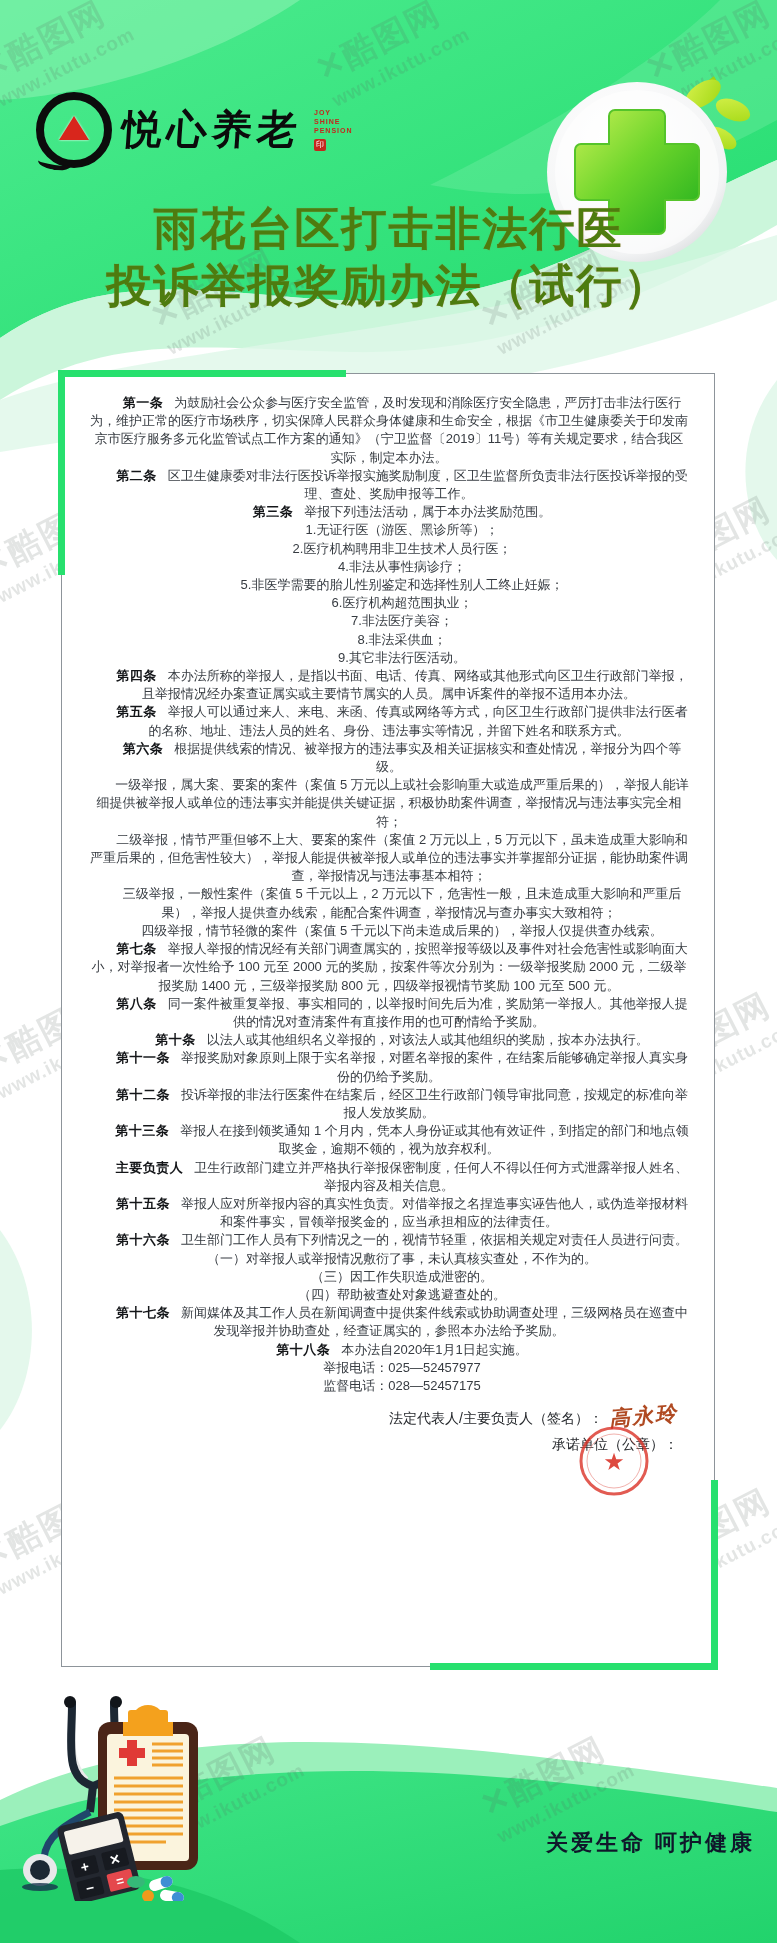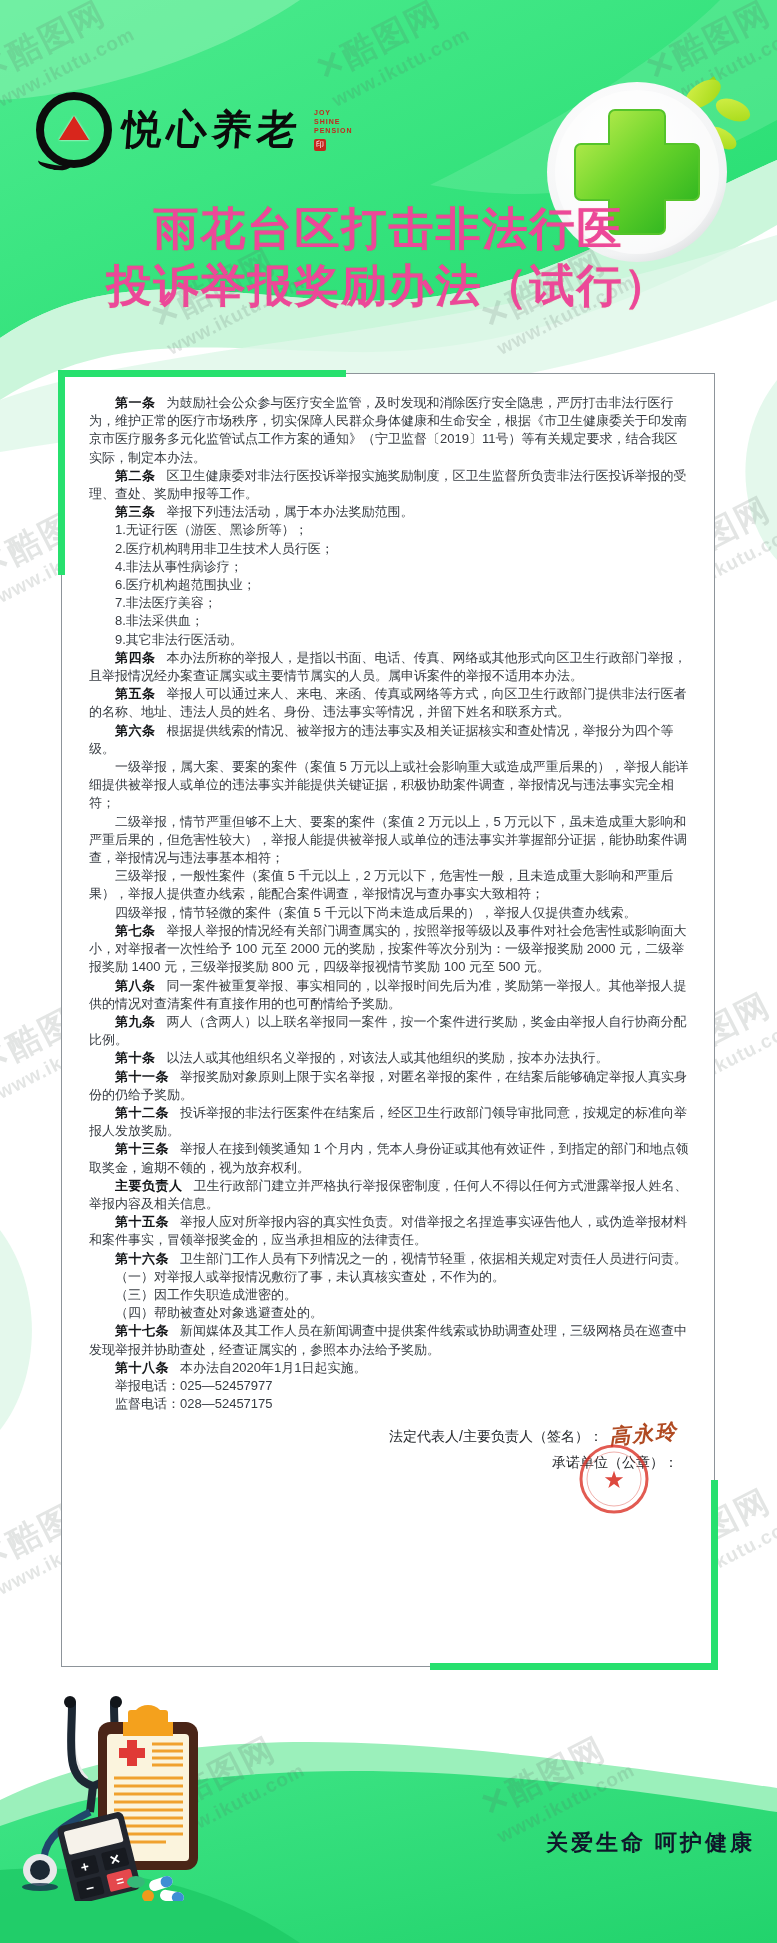--- a/index.html
+++ b/index.html
@@ -20,34 +20,34 @@
   .logo-swash{position:absolute;left:-6px;bottom:-10px;width:34px;height:10px;border-bottom:5px solid #0c0c0c;border-radius:0 0 60% 60%;transform:rotate(8deg);}
   .logo-text{font-family:"Liberation Serif",serif;font-weight:900;font-size:40px;color:#0b0b0b;letter-spacing:5px;transform:skewX(-4deg);line-height:40px;}
   .logo-sub{display:flex;flex-direction:column;justify-content:flex-start;gap:1px;margin-left:2px;}
   .logo-sub .en{font-size:7px;line-height:8px;font-weight:bold;color:#c4271d;letter-spacing:1px;}
   .logo-seal{width:12px;height:12px;background:#c4271d;color:#fff;font-size:8px;line-height:12px;text-align:center;border-radius:2px;margin-top:3px;}
 
   
   .cross-wrap{position:absolute;right:26px;top:76px;width:214px;height:190px;}
 
   
-  .title{position:absolute;left:0;top:200px;width:100%;text-align:center;color:#ec4899;font-weight:900;
+  .title{position:absolute;left:0;top:200px;width:100%;text-align:center;color:#4d7c0f;font-weight:900;
     font-size:45px;line-height:57px;letter-spacing:2px;text-shadow:0 0 1px rgba(238,69,34,.4);}
 
   
   .panel{position:absolute;left:61px;top:373px;width:654px;height:1294px;background:#fff;
     border:1px solid #8d949a;box-sizing:border-box;}
   .corner{position:absolute;background:#27e06e;}
   .c-tl-h{left:-4px;top:-4px;width:288px;height:7px;}
   .c-tl-v{left:-4px;top:-4px;width:7px;height:205px;}
   .c-br-h{right:-4px;bottom:-4px;width:288px;height:7px;}
   .c-br-v{right:-4px;bottom:-4px;width:7px;height:190px;}
 
   .articles{padding:20px 25px 0 27px;}
-  .para{margin:0;text-indent:2em;font-size:13px;line-height:18.2px;color:#363b41;}
+  .para{margin:0;text-indent:2em;font-size:13px;line-height:18.2px;color:#363b41;text-align:center;}
   .para b{color:#141619;padding-right:11px;letter-spacing:.5px;}
 
   
   .sign{position:relative;text-align:right;padding:8px 36px 0 0;font-size:14px;line-height:26px;color:#26292d;}
   .sig-hand{display:inline-block;font-family:"Liberation Serif",serif;font-style:italic;font-weight:700;
     font-size:21px;color:#b04a22;transform:rotate(-5deg);margin-left:6px;letter-spacing:2px;}
   .stamp{position:absolute;right:64px;top:30px;width:72px;height:72px;opacity:.88;}
 
   
   .slogan{position:absolute;right:22px;top:1828px;color:#0f172a;font-weight:800;font-size:22px;letter-spacing:3px;}
@@ -225,34 +225,34 @@
     <div class="corner c-br-h"></div>
     <div class="corner c-br-v"></div>
 
     <div class="articles" id="articles">
         <p class="para"><b>第一条</b><span>为鼓励社会公众参与医疗安全监管，及时发现和消除医疗安全隐患，严厉打击非法行医行为，维护正常的医疗市场秩序，切实保障人民群众身体健康和生命安全，根据《市卫生健康委关于印发南京市医疗服务多元化监管试点工作方案的通知》（宁卫监督〔2019〕11号）等有关规定要求，结合我区实际，制定本办法。</span></p>
         <p class="para"><b>第二条</b><span>区卫生健康委对非法行医投诉举报实施奖励制度，区卫生监督所负责非法行医投诉举报的受理、查处、奖励申报等工作。</span></p>
         <p class="para"><b>第三条</b><span>举报下列违法活动，属于本办法奖励范围。</span></p>
         <p class="para"><span>1.无证行医（游医、黑诊所等）；</span></p>
         <p class="para"><span>2.医疗机构聘用非卫生技术人员行医；</span></p>
         <p class="para"><span>4.非法从事性病诊疗；</span></p>
+        <p class="para"><span>5.非医学需要的胎儿性别鉴定和选择性别人工终止妊娠；</span></p>
         <p class="para"><span>6.医疗机构超范围执业；</span></p>
         <p class="para"><span>7.非法医疗美容；</span></p>
         <p class="para"><span>8.非法采供血；</span></p>
         <p class="para"><span>9.其它非法行医活动。</span></p>
         <p class="para"><b>第四条</b><span>本办法所称的举报人，是指以书面、电话、传真、网络或其他形式向区卫生行政部门举报，且举报情况经办案查证属实或主要情节属实的人员。属申诉案件的举报不适用本办法。</span></p>
         <p class="para"><b>第五条</b><span>举报人可以通过来人、来电、来函、传真或网络等方式，向区卫生行政部门提供非法行医者的名称、地址、违法人员的姓名、身份、违法事实等情况，并留下姓名和联系方式。</span></p>
         <p class="para"><b>第六条</b><span>根据提供线索的情况、被举报方的违法事实及相关证据核实和查处情况，举报分为四个等级。</span></p>
         <p class="para"><span>一级举报，属大案、要案的案件（案值 5 万元以上或社会影响重大或造成严重后果的），举报人能详细提供被举报人或单位的违法事实并能提供关键证据，积极协助案件调查，举报情况与违法事实完全相符；</span></p>
         <p class="para"><span>二级举报，情节严重但够不上大、要案的案件（案值 2 万元以上，5 万元以下，虽未造成重大影响和严重后果的，但危害性较大），举报人能提供被举报人或单位的违法事实并掌握部分证据，能协助案件调查，举报情况与违法事基本相符；</span></p>
         <p class="para"><span>三级举报，一般性案件（案值 5 千元以上，2 万元以下，危害性一般，且未造成重大影响和严重后果），举报人提供查办线索，能配合案件调查，举报情况与查办事实大致相符；</span></p>
         <p class="para"><span>四级举报，情节轻微的案件（案值 5 千元以下尚未造成后果的），举报人仅提供查办线索。</span></p>
         <p class="para"><b>第七条</b><span>举报人举报的情况经有关部门调查属实的，按照举报等级以及事件对社会危害性或影响面大小，对举报者一次性给予 100 元至 2000 元的奖励，按案件等次分别为：一级举报奖励 2000 元，二级举报奖励 1400 元，三级举报奖励 800 元，四级举报视情节奖励 100 元至 500 元。</span></p>
         <p class="para"><b>第八条</b><span>同一案件被重复举报、事实相同的，以举报时间先后为准，奖励第一举报人。其他举报人提供的情况对查清案件有直接作用的也可酌情给予奖励。</span></p>
-        <p class="para"><b>第九条</b><span>两人（含两人）以上联名举报同一案件，按一个案件进行奖励，奖金由举报人自行协商分配比例。</span></p>
         <p class="para"><b>第十条</b><span>以法人或其他组织名义举报的，对该法人或其他组织的奖励，按本办法执行。</span></p>
         <p class="para"><b>第十一条</b><span>举报奖励对象原则上限于实名举报，对匿名举报的案件，在结案后能够确定举报人真实身份的仍给予奖励。</span></p>
         <p class="para"><b>第十二条</b><span>投诉举报的非法行医案件在结案后，经区卫生行政部门领导审批同意，按规定的标准向举报人发放奖励。</span></p>
         <p class="para"><b>第十三条</b><span>举报人在接到领奖通知 1 个月内，凭本人身份证或其他有效证件，到指定的部门和地点领取奖金，逾期不领的，视为放弃权利。</span></p>
         <p class="para"><b>主要负责人</b><span>卫生行政部门建立并严格执行举报保密制度，任何人不得以任何方式泄露举报人姓名、举报内容及相关信息。</span></p>
         <p class="para"><b>第十五条</b><span>举报人应对所举报内容的真实性负责。对借举报之名捏造事实诬告他人，或伪造举报材料和案件事实，冒领举报奖金的，应当承担相应的法律责任。</span></p>
         <p class="para"><b>第十六条</b><span>卫生部门工作人员有下列情况之一的，视情节轻重，依据相关规定对责任人员进行问责。</span></p>
         <p class="para"><span>（一）对举报人或举报情况敷衍了事，未认真核实查处，不作为的。</span></p>
         <p class="para"><span>（三）因工作失职造成泄密的。</span></p>
         <p class="para"><span>（四）帮助被查处对象逃避查处的。</span></p>

